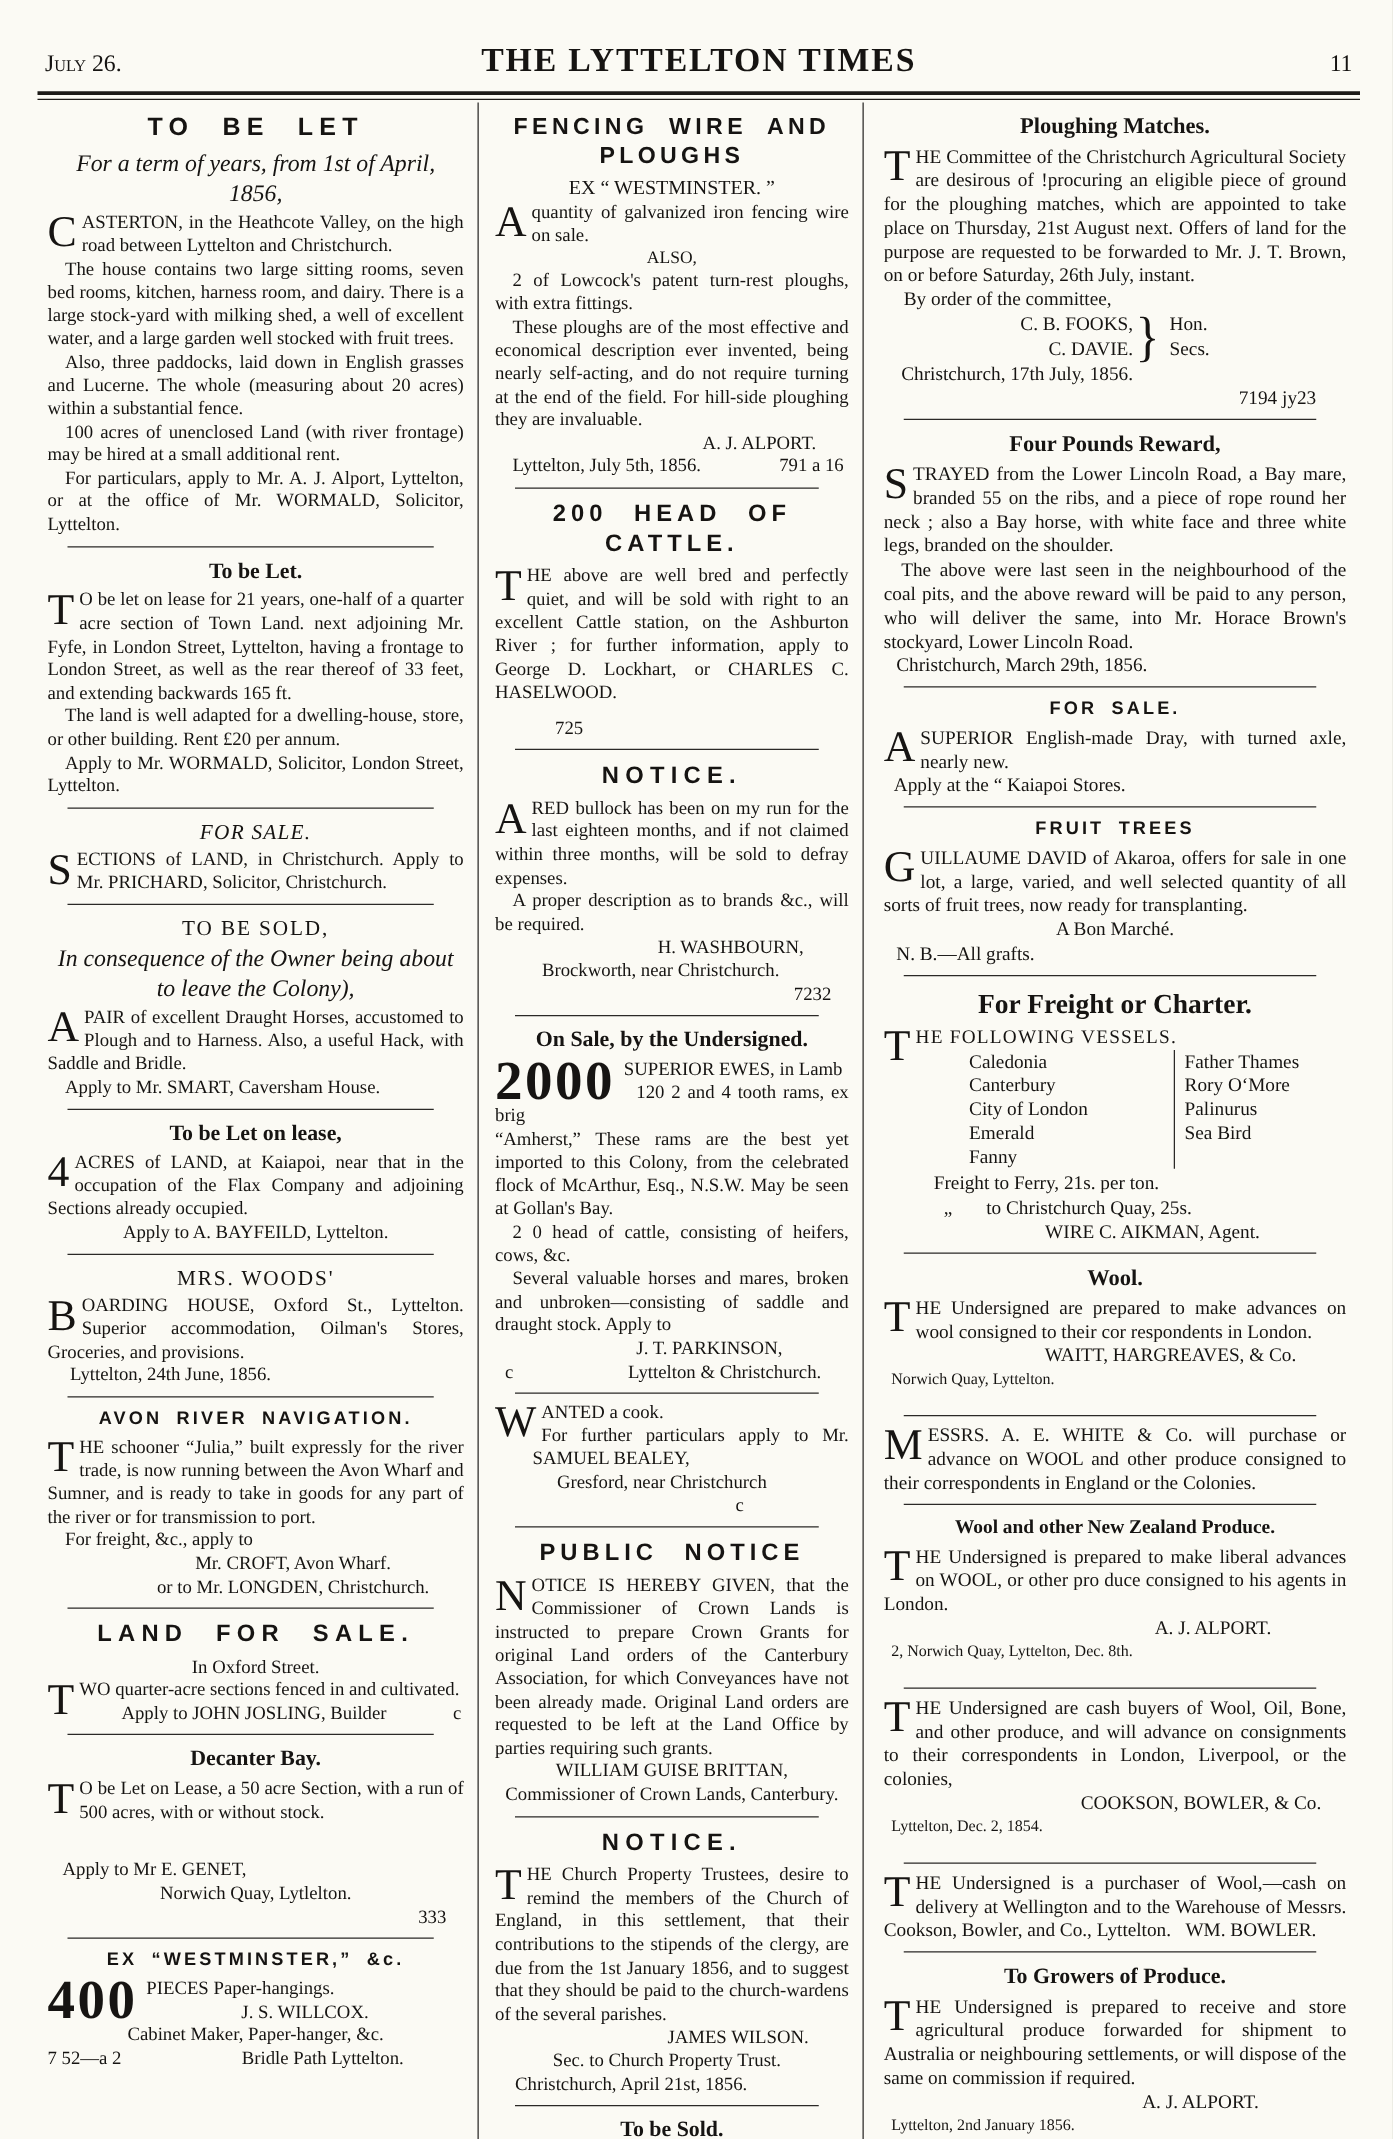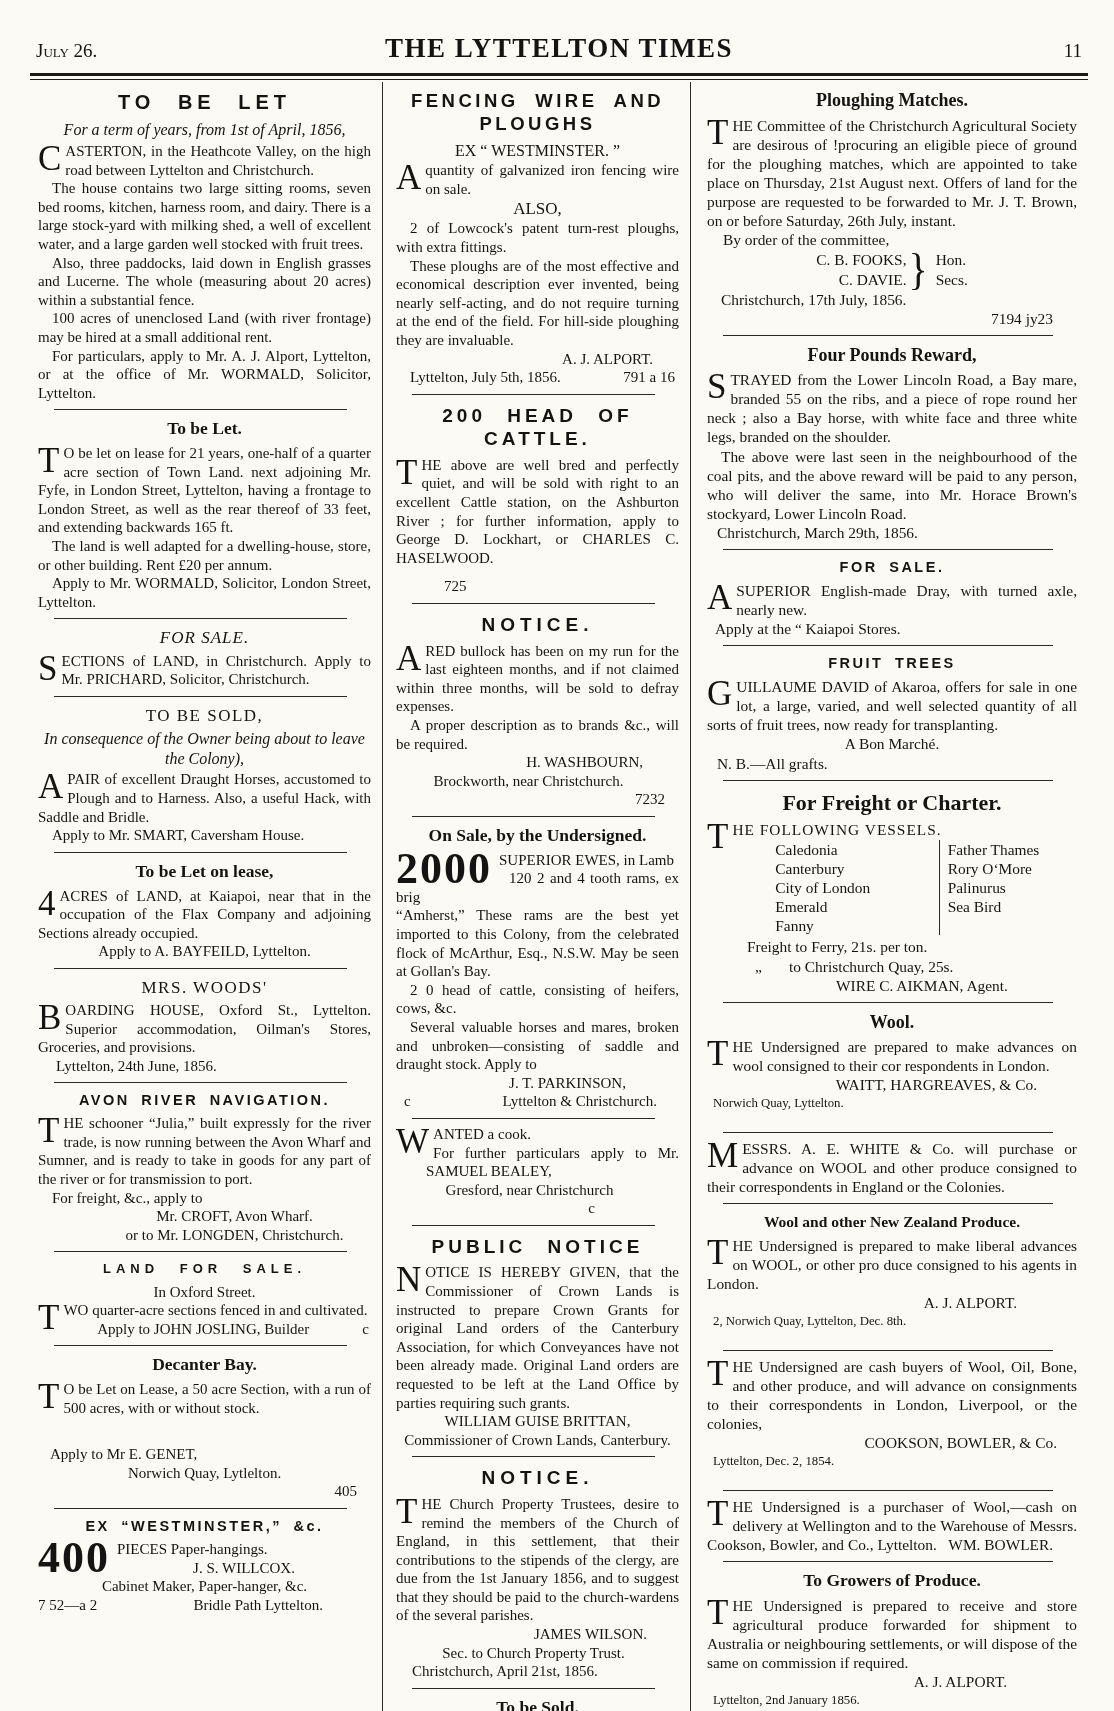--- a/index.html
+++ b/index.html
@@ -23,21 +23,21 @@
   .sep{border-top:1px solid #2b2926;margin:6px 26px 5px 18px;}
   .ad{overflow:hidden;padding:1px 2px;}
   
   .hd1{font-family:"Liberation Sans",sans-serif;font-weight:bold;text-align:center;
        font-size:20px;letter-spacing:5px;word-spacing:12px;margin:3px 0 5px;}
   .hd1s{font-family:"Liberation Sans",sans-serif;font-weight:bold;text-align:center;
        font-size:14.5px;letter-spacing:2.5px;word-spacing:5px;margin:3px 0 4px;}
   .hd2{text-align:center;font-weight:bold;font-size:17.5px;margin:2px 0 4px;}
   .hd3{text-align:center;font-size:17px;letter-spacing:1.5px;margin:2px 0 3px;}
   .hdi{text-align:center;font-style:italic;font-size:17px;letter-spacing:1px;margin:2px 0 3px;}
-  .tag{font-style:italic;text-align:center;font-size:16px;margin:0 0 2px;}
+  .tag{font-style:italic;text-align:center;font-size:19px;margin:0 0 2px;}
   
   .p{margin:0;text-align:justify;}
   .ind{text-indent:14px;}
   .cen{text-align:center;text-indent:0;}
   .rt{text-align:right;text-indent:0;}
   .dc{float:left;font-size:35px;line-height:27px;padding:3px 4px 0 0;}
   .dcn{float:left;font-size:44px;line-height:30px;font-weight:bold;padding:3px 7px 0 0;letter-spacing:2px;}
   .sig{text-align:right;padding-right:26px;}
   .sig2{text-align:center;padding-right:8px;}
   .sigc{text-align:center;padding-left:60px;}
@@ -130,36 +130,36 @@
       <section class="ad">
         <div class="hd1s">AVON RIVER NAVIGATION.</div>
         <p class="p"><span class="dc">T</span><span>HE schooner “Julia,” built expressly for the river trade, is now running between the Avon Wharf and Sumner, and is ready to take in goods for any part of the river or for transmission to port.</span></p>
         <p class="p ind">For freight, &amp;c., apply to</p>
         <p class="p sigc">Mr. CROFT, Avon Wharf.</p>
         <p class="p sigc">or to Mr. LONGDEN, Christchurch.</p>
       </section>
       <div class="sep"></div>
 
       <section class="ad">
-        <div class="hd1" style="font-size:13px;">LAND FOR SALE.</div>
+        <div class="hd1" style="font-size:19px;">LAND FOR SALE.</div>
         <div class="p cen">In Oxford Street.</div>
         <p class="p"><span class="dc">T</span><span>WO quarter-acre sections fenced in and cultivated.</span></p>
         <div class="line3">
           <div class="mid">Apply to JOHN JOSLING, Builder</div>
           <div class="endc">c</div>
         </div>
       </section>
       <div class="sep"></div>
 
       <section class="ad">
         <div class="hd2">Decanter Bay.</div>
         <p class="p"><span class="dc">T</span><span>O be Let on Lease, a 50 acre Section, with a run of 500 acres, with or without stock.</span></p>
         <p class="p" style="padding-left:12px;margin-top:28px;">Apply to Mr E. GENET,</p>
         <p class="p" style="padding-left:90px;">Norwich Quay, Lytlelton.</p>
-        <p class="p numr">405</p>
+        <p class="p numr">333</p>
       </section>
       <div class="sep"></div>
 
       <section class="ad">
         <div class="hd1s">EX “WESTMINSTER,” &amp;c.</div>
         <p class="p"><span class="dcn">400</span><span>PIECES Paper-hangings.</span></p>
         <p class="p sigc">J. S. WILLCOX.</p>
         <p class="p cen">Cabinet Maker, Paper-hanger, &amp;c.</p>
         <div class="split">
           <div>7 52—a 2</div>
@@ -168,21 +168,21 @@
       </section>
 
     </div>
 
     <div class="col c2">
 
       <section class="ad">
         <div class="hd1" style="font-size:18.5px;letter-spacing:3.5px;word-spacing:8px;">FENCING WIRE AND PLOUGHS</div>
         <div class="p cen" style="font-size:16px;">EX “ WESTMINSTER. ”</div>
         <p class="p"><span class="dc">A</span><span>quantity of galvanized iron fencing wire on sale.</span></p>
-        <p class="p cen" style="font-size:17px;text-align:center;">ALSO,</p>
+        <p class="p cen" style="font-size:14px;text-align:center;">ALSO,</p>
         <p class="p ind">2 of Lowcock's patent turn-rest ploughs, with extra fittings.</p>
         <p class="p ind">These ploughs are of the most effective and economical description ever invented, being nearly self-acting, and do not require turning at the end of the field.  For hill-side ploughing they are invaluable.</p>
         <p class="p sig">A. J. ALPORT.</p>
         <div class="split">
           <div class="l">Lyttelton, July 5th, 1856.</div>
           <div class="r">791 a 16</div>
         </div>
       </section>
       <div class="sep"></div>
 

